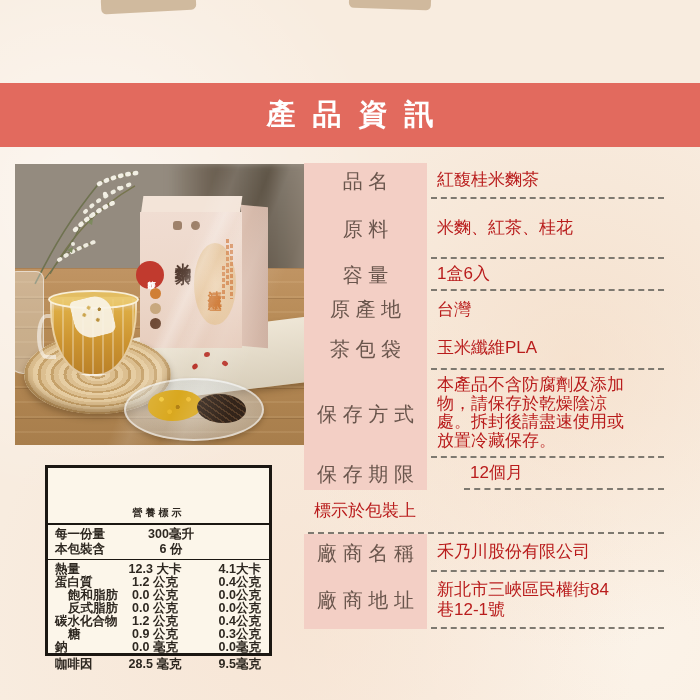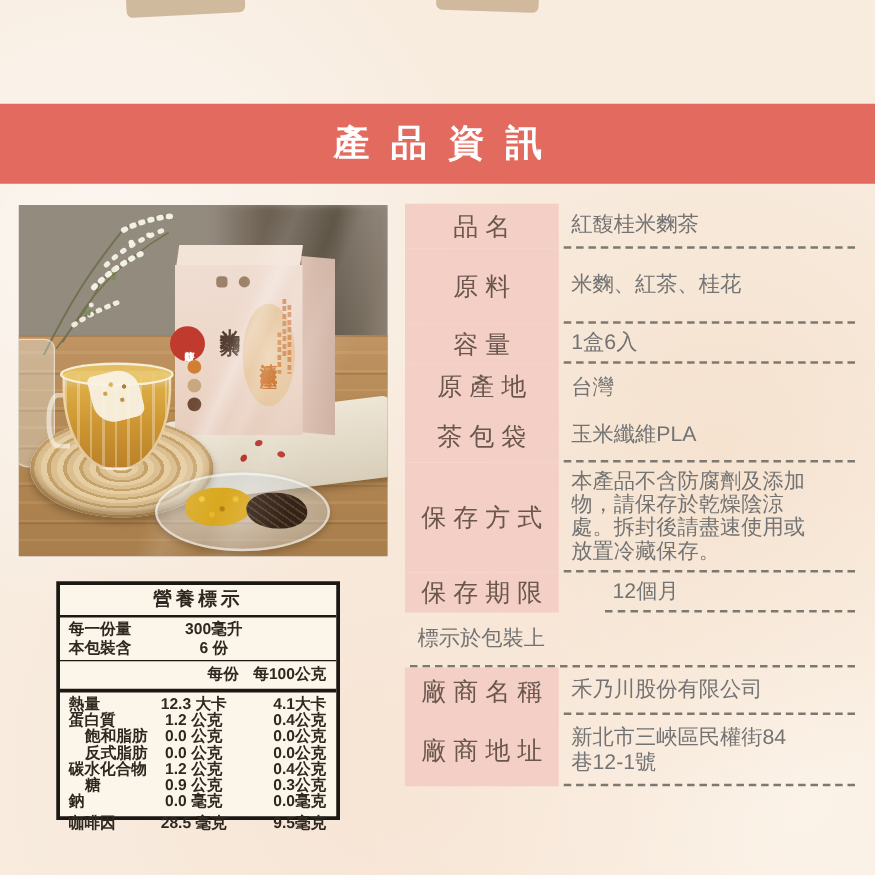--- a/index.html
+++ b/index.html
@@ -103,44 +103,44 @@
       radial-gradient(circle at 55% 55%, #b07f12 1.8px, transparent 2.4px),
       radial-gradient(circle at 75% 30%, #f0bf35 2px, transparent 2.6px),
       radial-gradient(circle at 40% 70%, #e7b62a 2px, transparent 2.6px);}
   .pile-tea{position:absolute;right:12%;top:24%;width:36%;height:50%;border-radius:45% 55% 45% 55%;
     background:#33241a;
     background-image:repeating-linear-gradient(35deg, rgba(120,85,55,.5) 0 1.5px, transparent 1.5px 5px);}
   .ph-light{position:absolute;inset:0;
     background:linear-gradient(112deg, transparent 50%, rgba(255,255,255,.12) 55%, transparent 63%, rgba(255,255,255,.10) 68%, transparent 77%);}
 
   
-  .info{position:absolute;left:324px;top:163px;width:360px;}
+  .info{position:absolute;left:304px;top:163px;width:360px;}
   .irow{display:flex;}
   .ilabel{
     width:123px;flex:none;background:#f3cfc5;
     display:flex;align-items:center;justify-content:center;
     color:#6a564d;font-size:20px;letter-spacing:.28em;text-indent:.28em;font-weight:500;
   }
   .ivalue{
     flex:1;margin-left:4px;padding-left:6px;display:flex;align-items:center;
-    color:#737373;font-size:17px;line-height:20px;
+    color:#b91c1c;font-size:17px;line-height:20px;
   }
   .ivalue.sep{border-bottom:2px dashed #7e7970;}
   .r1{height:36px;} .r2{height:60px;} .r3{height:32px;} .r4{height:37px;}
   .r5{height:42px;} .r6{height:88px;} .r7{height:32px;gap:33px;} .r8{height:44px;}
   .r9{height:38px;} .r10{height:57px;} .r11{height:33px;}
   .r6 .ivalue span{width:202px;line-height:18.5px;}
   .r10 .ivalue span{width:176px;}
 
   
   .nutrition{
     position:absolute;left:45px;top:465px;width:227px;height:191px;box-sizing:border-box;
     background:#fcf6ea;border:3px solid #1b1712;color:#2e2821;font-weight:bold;
   }
-  .n-title{text-align:center;font-size:15px;letter-spacing:3px;padding:2px 0 3px;border-bottom:2px solid #1b1712;}
+  .n-title{text-align:center;font-size:10px;letter-spacing:3px;padding:2px 0 3px;border-bottom:2px solid #1b1712;margin-top:36px;}
   .n-serving{padding:2px 8px 2px 7px;border-bottom:1.5px solid #1b1712;}
   .n-srow{display:flex;font-size:12.5px;line-height:15px;}
   .n-srow .sl{width:80px;flex:none;}
   .n-srow .sv{width:72px;text-align:center;}
   .n-header{display:flex;justify-content:flex-end;font-size:12.5px;padding:2px 8px 3px;border-bottom:3px solid #1b1712;}
   .n-header .h1{width:72px;text-align:right;}
   .n-header .h2{width:70px;text-align:right;}
   .n-rows{padding:3px 8px 0 7px;}
   .n-row{display:flex;font-size:12.5px;line-height:13px;}
   .n-row .nn{flex:1;}
@@ -283,24 +283,20 @@
   <div class="n-serving">
     <div class="n-srow">
       <span class="sl">每一份量</span>
       <span class="sv">300毫升</span>
     </div>
     <div class="n-srow">
       <span class="sl">本包裝含</span>
       <span class="sv">6 份</span>
     </div>
   </div>
-  <div class="n-header">
-    <span class="h1">每份</span>
-    <span class="h2">每100公克</span>
-  </div>
   <div class="n-rows">
     <div class="n-row">
       <span class="nn">熱量</span>
         <span class="v1">12.3 大卡</span>
         <span class="v2">4.1大卡</span>
     </div>
     <div class="n-row">
       <span class="nn">蛋白質</span>
         <span class="v1">1.2 公克</span>
         <span class="v2">0.4公克</span>

